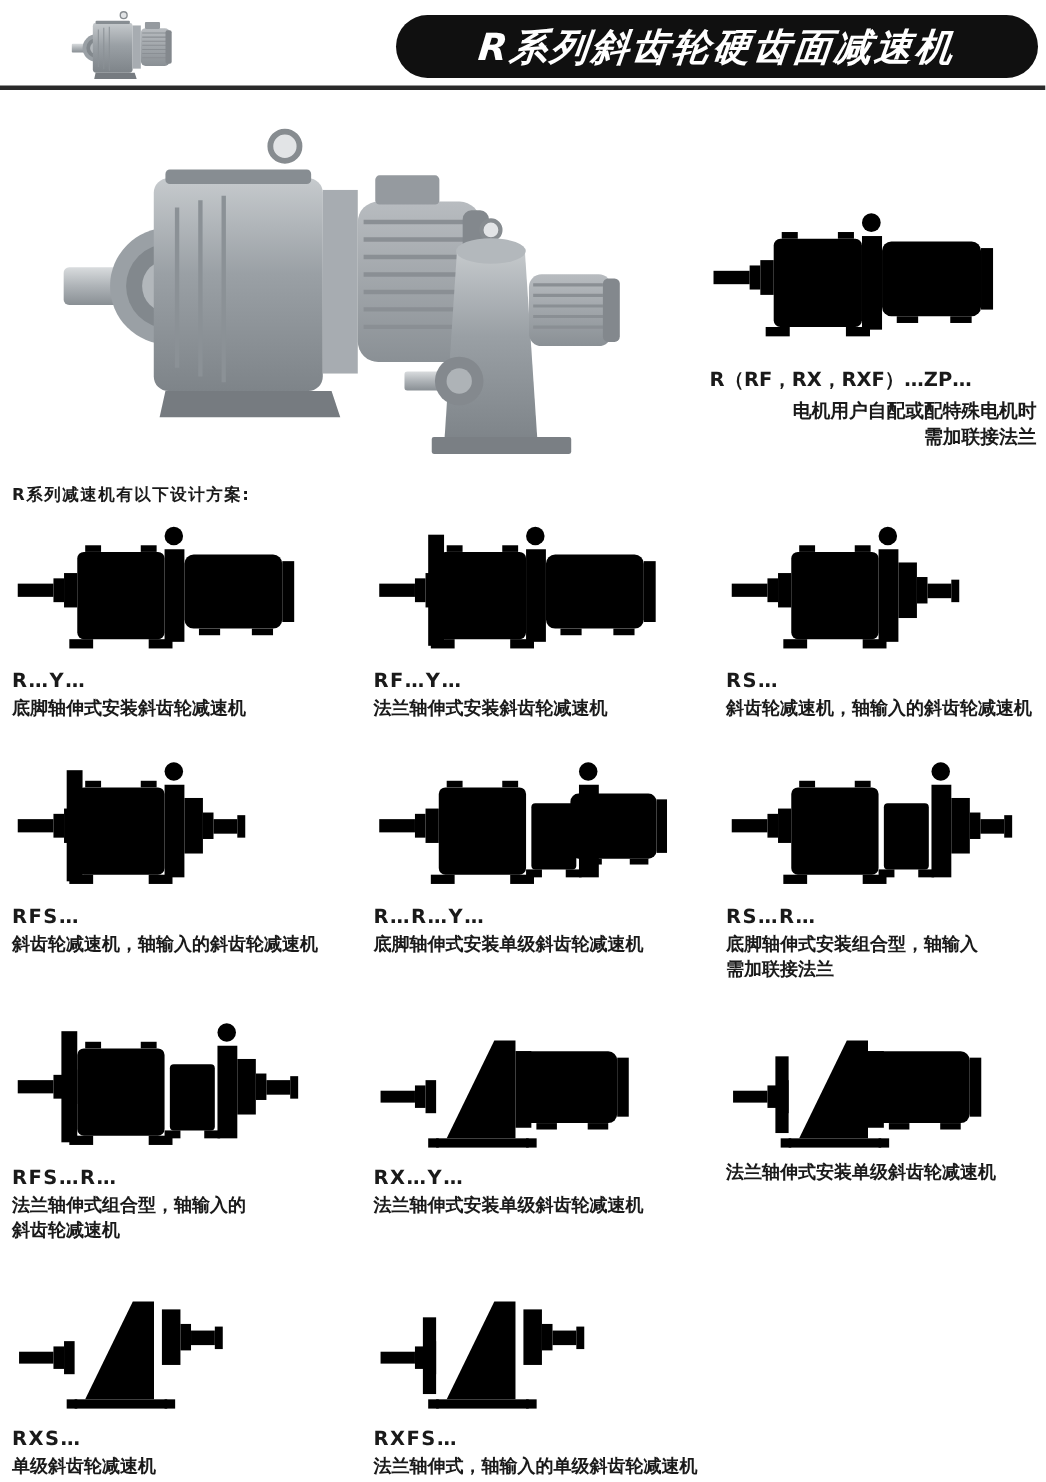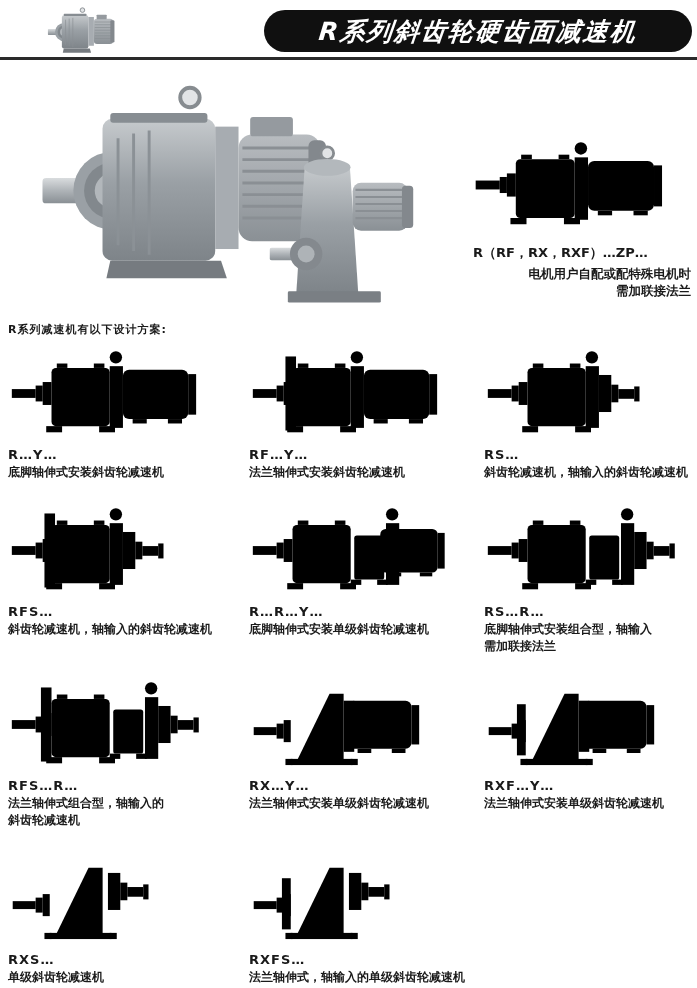--- a/index.html
+++ b/index.html
@@ -348,21 +348,20 @@
         <svg viewBox="0 0 240 110" class="lineart">
           <use href="#sym-xm"></use>
         </svg>
         <div class="code">RX…Y…</div>
         <div class="desc">法兰轴伸式安装单级斜齿轮减速机</div>
       </div>
       <div class="cell">
         <svg viewBox="0 0 240 110" class="lineart">
           <use href="#sym-xm-flange"></use>
         </svg>
-        <div class="code">RXF…Y…</div>
         <div class="desc">法兰轴伸式安装单级斜齿轮减速机</div>
       </div>
       <div class="cell">
         <svg viewBox="0 0 240 110" class="lineart">
           <use href="#sym-xs"></use>
         </svg>
         <div class="code">RXS…</div>
         <div class="desc">单级斜齿轮减速机</div>
       </div>
       <div class="cell">

